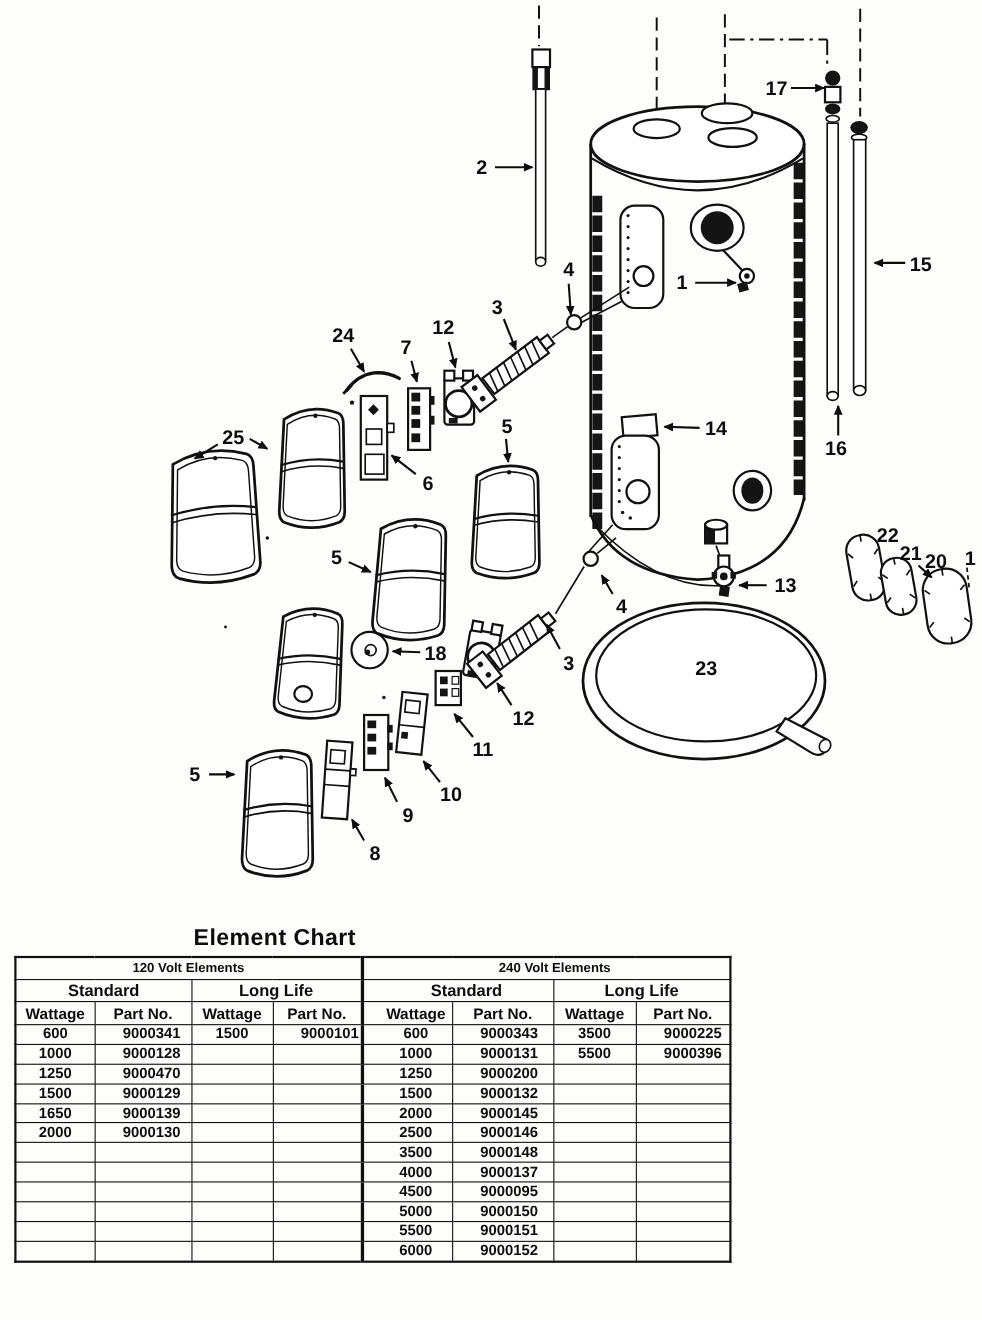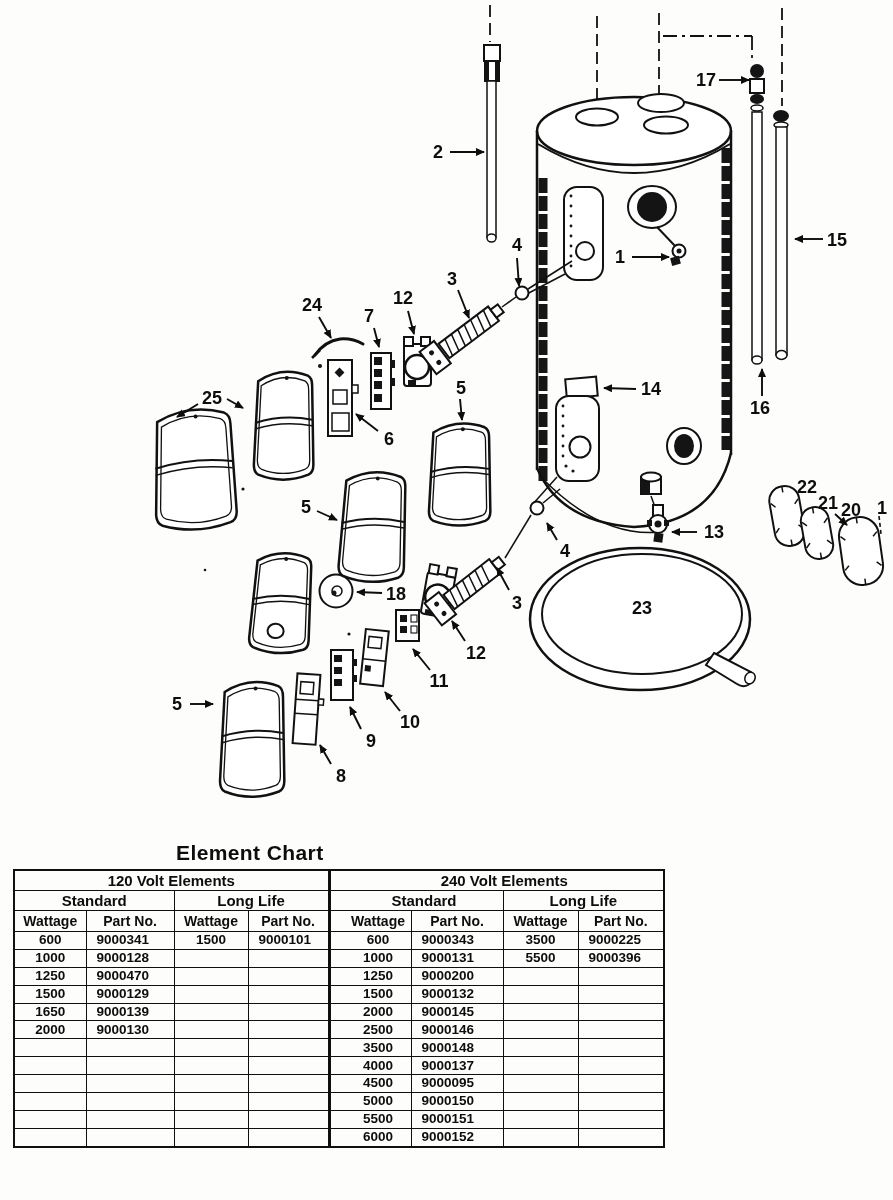--- a/index.html
+++ b/index.html
@@ -20,25 +20,25 @@
                text-anchor:middle;dominant-baseline:central;}
   .leader{stroke:#0d0d0d;stroke-width:1.9;}
   
   #chart-title{position:absolute;left:176px;top:841px;width:320px;
                font-size:21px;font-weight:bold;letter-spacing:.4px;}
   
   #table-wrap{position:absolute;left:13px;top:869px;width:652px;}
   table{border-collapse:collapse;table-layout:fixed;width:652px;}
   th,td{border:1.7px solid #101010;padding:0;text-align:center;overflow:hidden;
         white-space:nowrap;font-weight:bold;line-height:1.05;}
-  th.sec{font-size:15px;height:19px;}
+  th.sec{font-size:12px;height:19px;}
   th.grp{font-size:15px;height:19px;border-bottom-width:1px;}
   th.colh{font-size:14px;height:20px;border-top-width:1px;text-align:center;}
   td{font-size:13.5px;height:16.9px;}
-  td.pn{text-align:left;padding-left:10px;}
+  td.pn{text-align:left;padding-left:25px;}
   .vdiv{border-left:3.2px solid #101010;padding-left:15px;}
   table{border:2.6px solid #101010;}
 </style>
 </head>
 <body>
 
 <div id="page">
 
   <svg id="diagram" width="893" height="845" viewBox="0 0 893 845">
     <defs>

